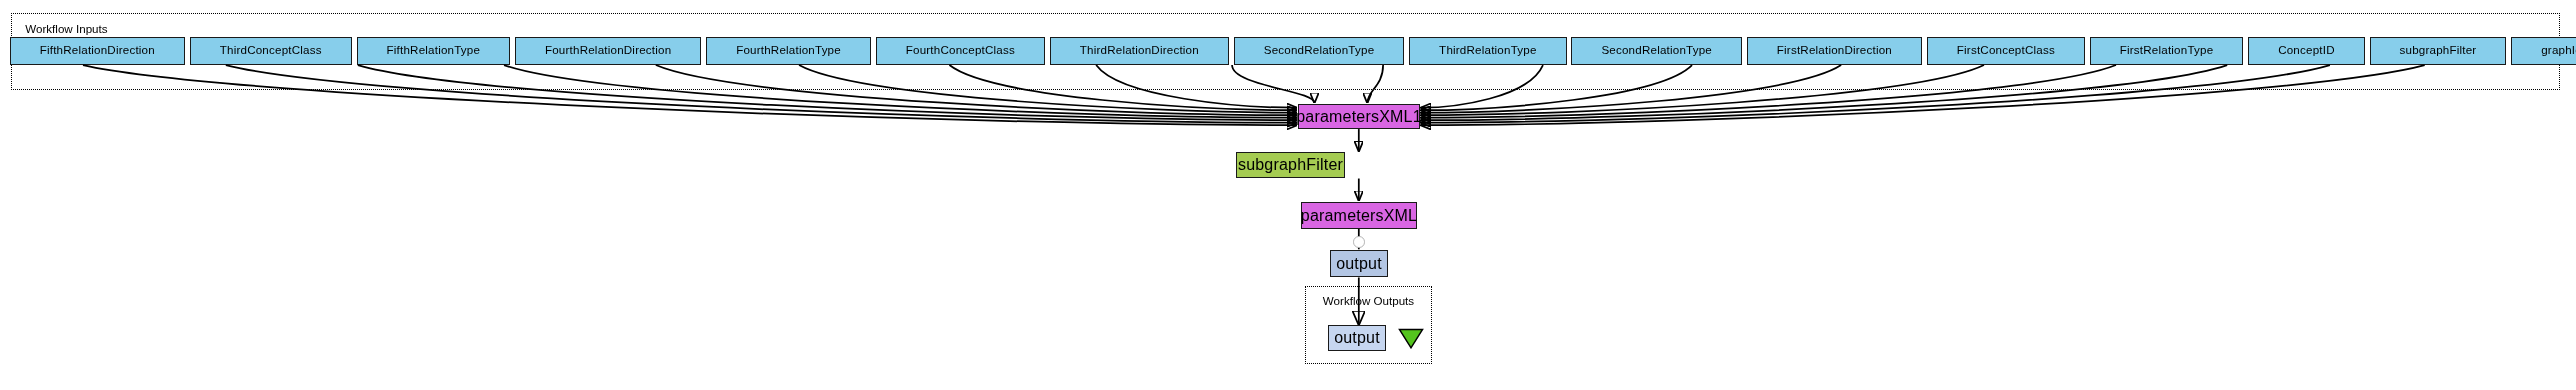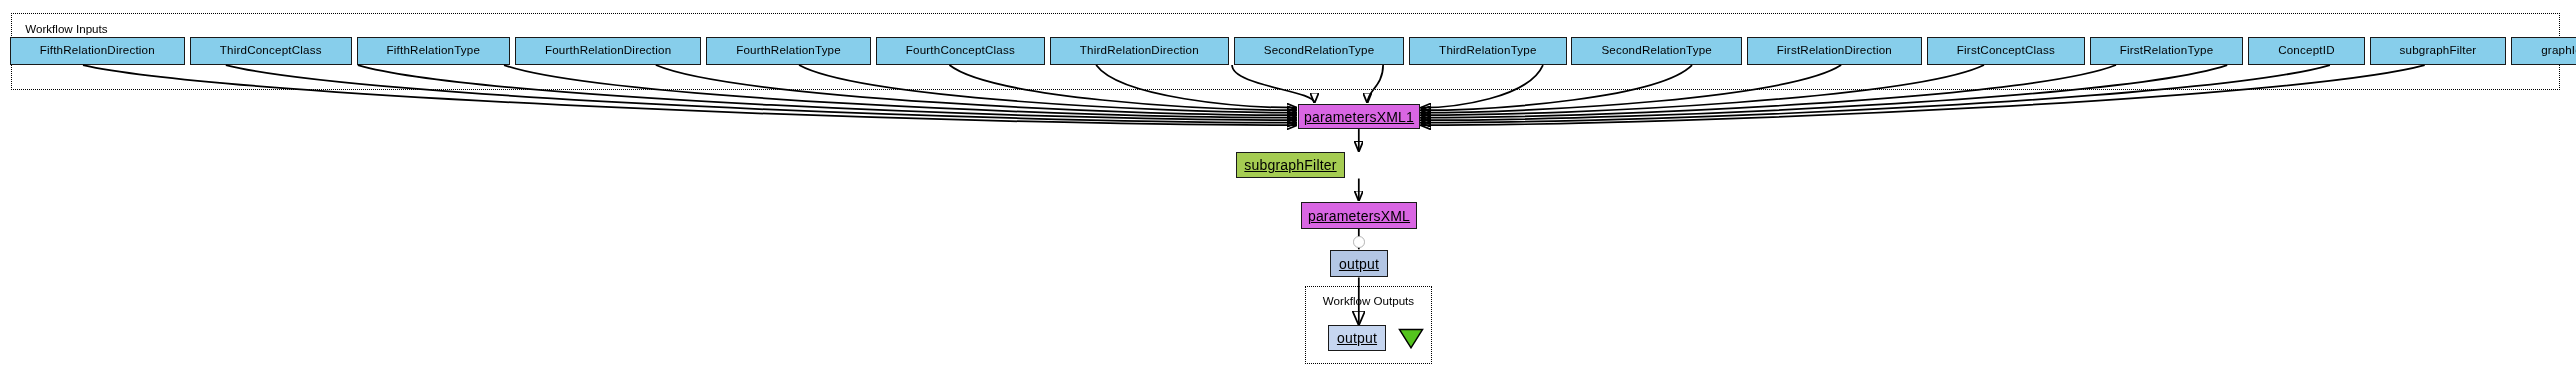--- a/index.html
+++ b/index.html
@@ -26,24 +26,23 @@
     height: 28px; line-height: 24px;
     padding: 0 29px; font-size: 11.6px; letter-spacing: 0.2px;
     white-space: nowrap; text-align: center;
   }
   .marker-svg { display: block; margin-left: 6.8px; flex: 0 0 auto; }
 
   
   .node {
     position: absolute; z-index: 3;
     border: 1.9px solid var(--box-border, #1a1a1a);
-    font-size: 14px; letter-spacing: 0.2px;
+    font-size: 16px; letter-spacing: 0.2px;
     display: flex; align-items: center; justify-content: center;
     white-space: nowrap;
-    text-decoration: underline;
   }
   #node-parametersXML1 { left: 1298px; top: 104px; width: 122px; height: 25px; background: var(--splitter-fill, #D966E3); }
   #node-subgraphFilter { left: 1236px; top: 152px; width: 109px; height: 26px; background: var(--service-fill, #A5CC52); }
   #node-parametersXML  { left: 1301px; top: 202px; width: 116px; height: 27px; background: var(--splitter-fill, #D966E3); }
   #node-output         { left: 1330px; top: 250px; width: 58px;  height: 27px; background: var(--output-node-fill, #B3C6E4); }
   #node-workflow-output{ left: 22px;   top: 38px;  width: 58px;  height: 26px; background: var(--output-port-fill, #C6D6F0); }
   #outputs-marker { position: absolute; right: 6.8px; top: 41px; }
 
   .merge-circle {
     position: absolute; left: 1353px; top: 236px; width: 11.6px; height: 11.6px;

